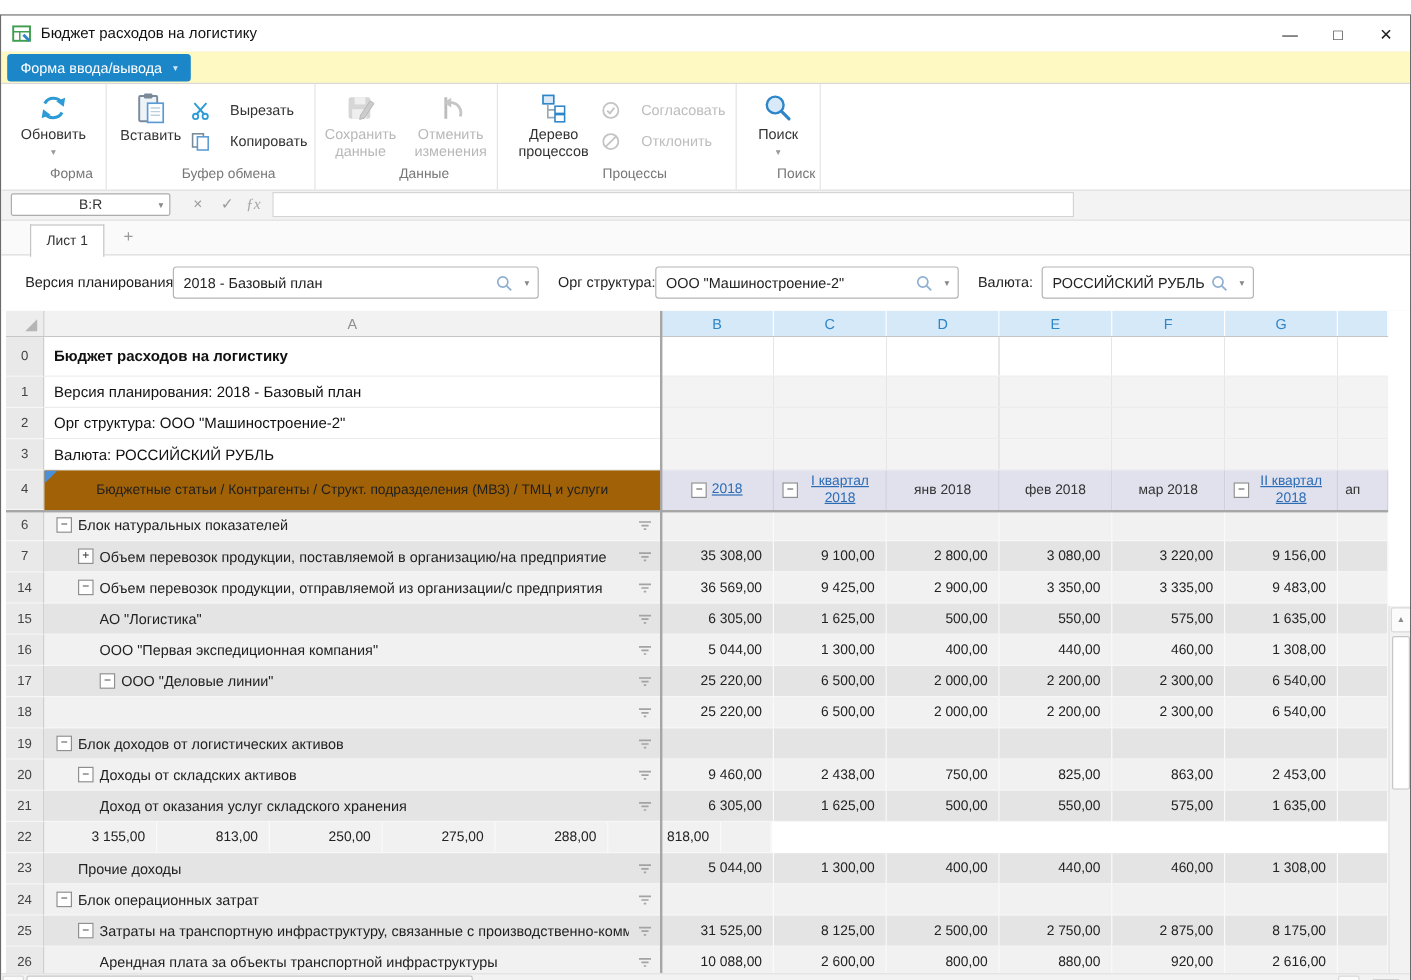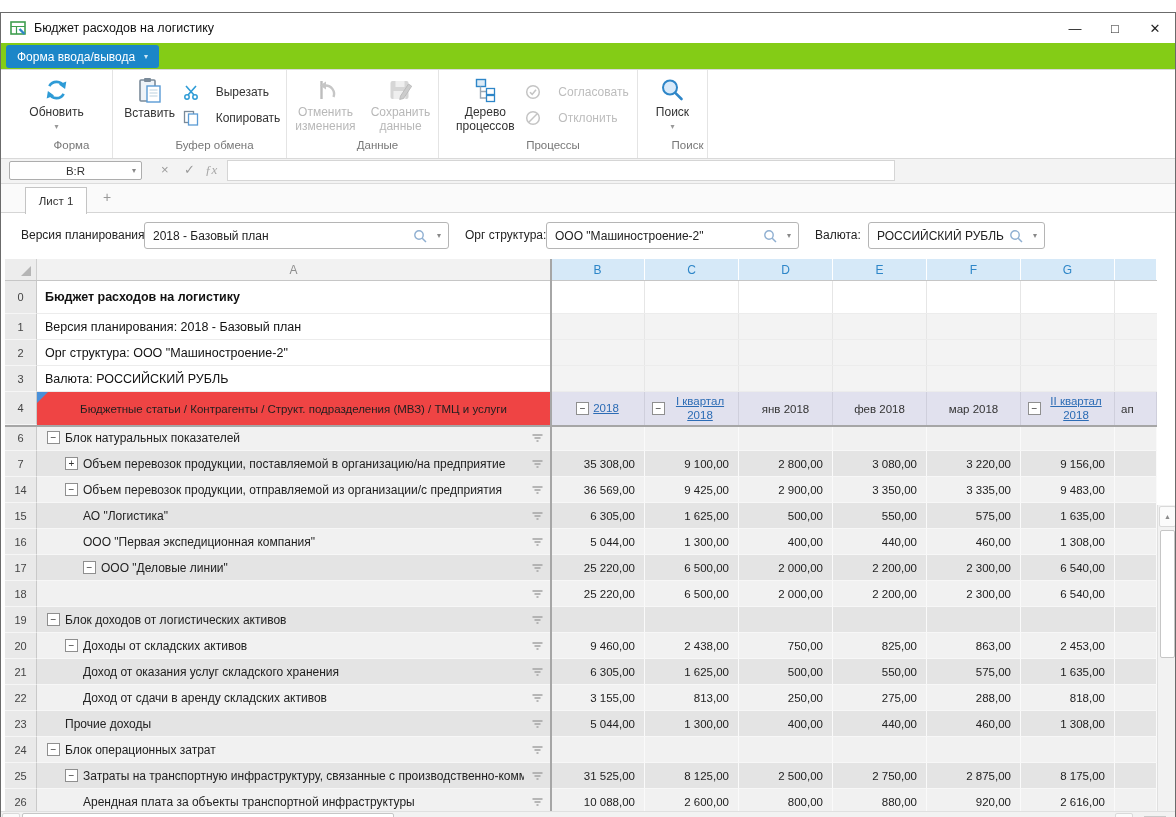--- a/index.html
+++ b/index.html
@@ -7,21 +7,21 @@
           background:#f0f0f0;font-family:"Liberation Sans",sans-serif;overflow:hidden;margin-top:12px;}
 
   
   .titlebar{position:absolute;top:0;left:0;right:0;height:30px;background:#fff;display:flex;align-items:center;}
   .title-icon{margin:0 7px 0 9px;line-height:0;}
   .title-text{font-size:12.5px;color:#111;}
   .win-btns{margin-left:auto;display:flex;height:30px;}
   .win-btn{width:40px;height:30px;display:flex;align-items:center;justify-content:center;font-size:13px;color:#222;}
 
   
-  .tabrow{position:absolute;top:30px;left:0;right:0;height:27px;background:#84cc16;border-bottom:1px solid #d9d9d9;box-sizing:border-box;}
+  .tabrow{position:absolute;top:30px;left:0;right:0;height:27px;background:#fef9c3;border-bottom:1px solid #d9d9d9;box-sizing:border-box;}
   .formio-btn{position:absolute;left:5px;top:2px;height:23px;background:#1b86c8;color:#fff;border-radius:3px;
               font-size:12px;display:flex;align-items:center;padding:0 11px;gap:9px;}
   .formio-btn .caret{color:#cfe6f5;font-size:8px;}
   .tabs{position:absolute;left:158px;top:0;height:27px;display:flex;}
   .tab{padding:0 18px;display:flex;align-items:center;font-size:12px;color:#444;height:27px;box-sizing:border-box;}
   .tab.active{background:#fff;border:1px solid #d9d9d9;border-bottom:1px solid #fff;color:#2d7bbb;}
 
   
   .ribbon{position:absolute;top:57px;left:0;right:0;height:89px;background:#fff;border-bottom:1px solid #d9d9d9;box-sizing:border-box;display:flex;}
   .rgroup{position:relative;height:100%;border-right:1px solid #e4e4e4;display:flex;flex-direction:column;box-sizing:border-box;}
@@ -79,21 +79,21 @@
             display:flex;align-items:center;justify-content:center;box-sizing:border-box;flex:none;}
   .cell-a{width:514px;position:relative;box-sizing:border-box;border-right:1px solid #a8a8a8;display:flex;align-items:center;
           font-size:12px;color:#222;flex:none;overflow:hidden;}
   .title-row .cell-a{font-size:19px;font-weight:bold;color:#000;padding-left:8px;background:#fff;}
   .info-row .cell-a{font-size:12.5px;color:#111;padding-left:8px;background:#fff;border-bottom:1px solid #ececec;}
   .vfill{width:606px;flex:none;box-sizing:border-box;border-bottom:1px solid #ececec;
          background-image:repeating-linear-gradient(to right,transparent 0,transparent 93px,#e6e6e6 93px,#e6e6e6 94px);}
   .vfill.white{background-color:#fff;}
   .vfill.grayed{background-color:#f3f3f3;}
 
-  .hdr-row .cell-a{background:#ef4444;justify-content:center;font-size:11.5px;color:#1f1f1f;border-bottom:none;}
+  .hdr-row .cell-a{background:#a16207;justify-content:center;font-size:11.5px;color:#1f1f1f;border-bottom:none;}
   .a4-tri{position:absolute;left:0;top:0;width:0;height:0;border-top:11px solid #4a90d9;border-right:11px solid transparent;}
   .hd{background:#e1e1ee;border-right:1px solid #cfcfdc;display:flex;align-items:center;justify-content:center;gap:4px;
       font-size:11.5px;color:#333;box-sizing:border-box;width:94px;flex:none;}
   .hd.stub{width:42px;justify-content:flex-start;padding-left:6px;overflow:hidden;}
   .hlink{color:#2c6cb5;text-decoration:underline;max-width:62px;line-height:1.2;text-align:center;}
   .tbox{width:13px;height:13px;border:1px solid #8f8f8f;background:#fff;font-size:10px;line-height:11px;text-align:center;color:#333;
         box-sizing:border-box;flex:none;}
   .freeze-h{position:absolute;left:0;top:166px;height:2px;width:1152px;background:#a6a6a6;}
   .freeze-v{position:absolute;left:545px;top:0;width:2px;height:552px;background:#a6a6a6;}
 
@@ -144,21 +144,21 @@
   </div>
 
   <div class="tabrow">
     <div class="formio-btn">
       <span>Форма ввода/вывода</span>
       <span class="caret">▾</span>
     </div>
   </div>
 
   <div class="ribbon">
-    <div class="rgroup" style="width:112px">
+    <div class="rgroup" style="width:88px">
       <div class="rgroup-content">
         <div class="bigbtn">
           <span class="icon">
             <svg width="27" height="26" viewBox="0 0 26 26">
                 <path d="M20.5 9.5 A8.3 8.3 0 0 0 5.8 9.2" fill="none" stroke="#2e9bd6" stroke-width="2.6"></path>
                 <polygon points="22.8,4.5 21.6,12 15.4,7.4" fill="#2e9bd6"></polygon>
                 <path d="M5.5 16.5 A8.3 8.3 0 0 0 20.2 16.8" fill="none" stroke="#2e9bd6" stroke-width="2.6"></path>
                 <polygon points="3.2,21.5 4.4,14 10.6,18.6" fill="#2e9bd6"></polygon>
               </svg>
           </span>
@@ -202,40 +202,40 @@
             </span>
             <span>Копировать</span>
           </div>
         </div>
       </div>
       <div class="rgroup-label">Буфер обмена</div>
     </div>
 
     <div class="rgroup" style="width:152px">
       <div class="rgroup-content">
-        <div class="bigbtn disabled" style="width:74px">
-          <span class="icon">
-            <svg width="27" height="26" viewBox="0 0 26 26">
-                <path d="M9 4 L9 22" stroke="#bdbdbd" stroke-width="2.4"></path>
-                <path d="M21 20 A8.5 8.5 0 0 0 13 8.5" fill="none" stroke="#c6c6c6" stroke-width="2.4"></path>
-                <polygon points="13.5,4.5 13.5,12.5 7.5,8.5" fill="#c6c6c6"></polygon>
-              </svg>
-          </span>
-          <span class="lbl">Отменить изменения</span>
-        </div>
         <div class="bigbtn disabled" style="width:72px">
           <span class="icon">
             <svg width="27" height="26" viewBox="0 0 26 26">
                 <rect x="3" y="4" width="18" height="18" rx="2" fill="#d6d6d6"></rect>
                 <rect x="8" y="4" width="9" height="6" fill="#efefef"></rect>
                 <rect x="6" y="14" width="12" height="8" fill="#efefef"></rect>
                 <path d="M13 19 L21 7 l3.2 2.2 L16 21.5 l-3.8 1z" fill="#cccccc" stroke="#b5b5b5" stroke-width="0.8"></path>
               </svg>
           </span>
           <span class="lbl">Сохранить данные</span>
+        </div>
+        <div class="bigbtn disabled" style="width:74px">
+          <span class="icon">
+            <svg width="27" height="26" viewBox="0 0 26 26">
+                <path d="M9 4 L9 22" stroke="#bdbdbd" stroke-width="2.4"></path>
+                <path d="M21 20 A8.5 8.5 0 0 0 13 8.5" fill="none" stroke="#c6c6c6" stroke-width="2.4"></path>
+                <polygon points="13.5,4.5 13.5,12.5 7.5,8.5" fill="#c6c6c6"></polygon>
+              </svg>
+          </span>
+          <span class="lbl">Отменить изменения</span>
         </div>
       </div>
       <div class="rgroup-label">Данные</div>
     </div>
 
     <div class="rgroup" style="width:199px">
       <div class="rgroup-content">
         <div class="bigbtn" style="width:76px">
           <span class="icon">
             <svg width="27" height="26" viewBox="0 0 26 26">
@@ -581,28 +581,20 @@
             <div class="cell-v">6 305,00</div>
             <div class="cell-v">1 625,00</div>
             <div class="cell-v">500,00</div>
             <div class="cell-v">550,00</div>
             <div class="cell-v">575,00</div>
             <div class="cell-v">1 635,00</div>
             <div class="cell-v cell-h"></div>
           </div>
           <div class="row data-row r-light">
             <div class="cell-num">22</div>
-            <div class="cell-a">
-              <span class="a-inner" style="padding-left:46px">
-                <span class="a-label">Доход от сдачи в аренду складских активов</span>
-              </span>
-              <span class="funnel"><svg width="13" height="10" viewBox="0 0 13 10">
-                  <path d="M1.5 2h10M3.5 5h6M5.5 8h2" stroke="#a3a3a3" stroke-width="1.4" fill="none"></path>
-                </svg></span>
-            </div>
             <div class="cell-v">3 155,00</div>
             <div class="cell-v">813,00</div>
             <div class="cell-v">250,00</div>
             <div class="cell-v">275,00</div>
             <div class="cell-v">288,00</div>
             <div class="cell-v">818,00</div>
             <div class="cell-v cell-h"></div>
           </div>
           <div class="row data-row r-dark">
             <div class="cell-num">23</div>

